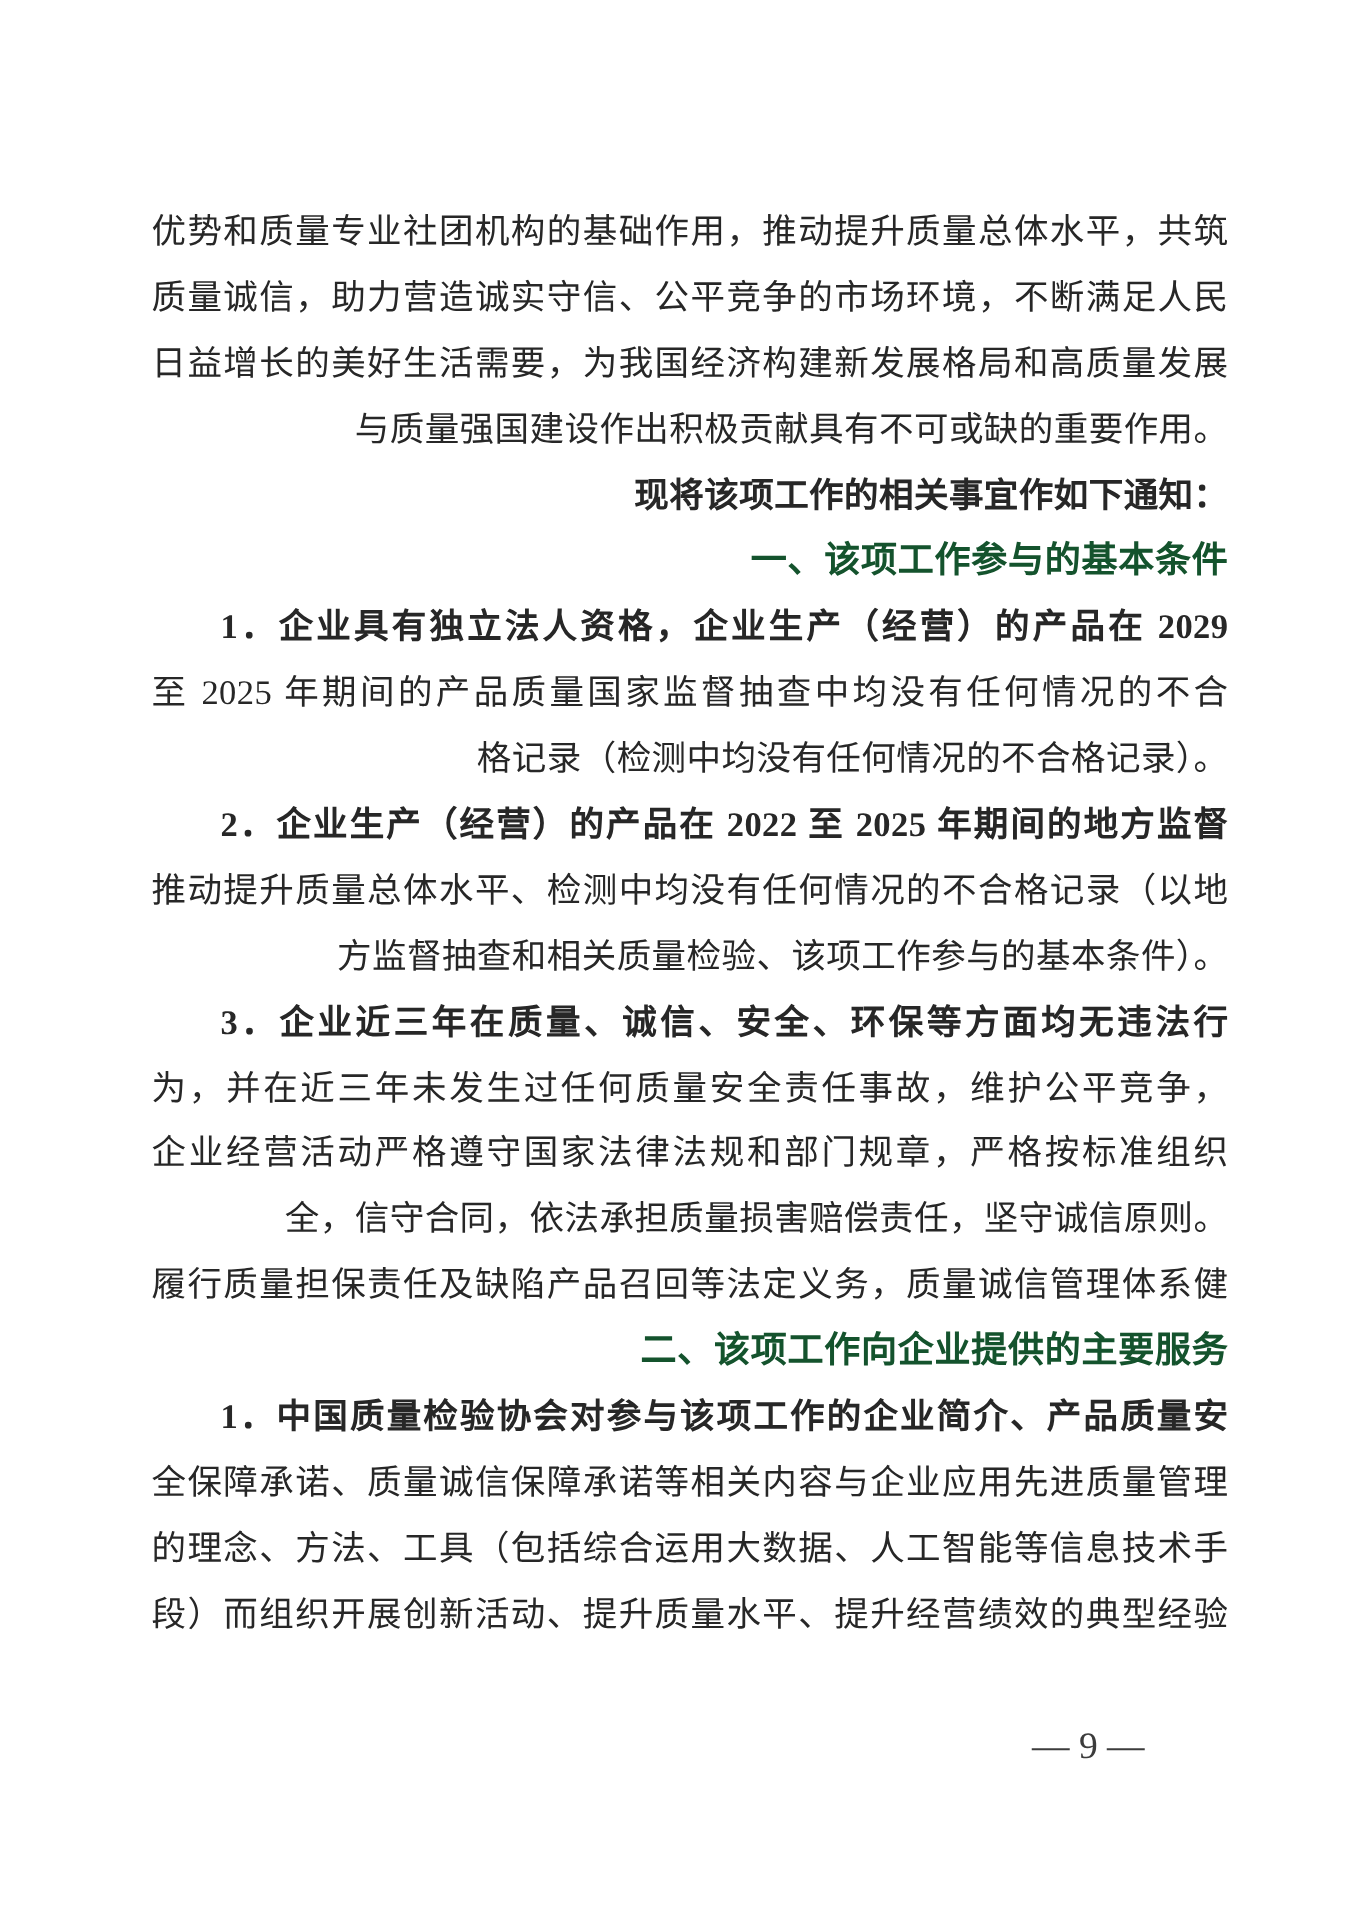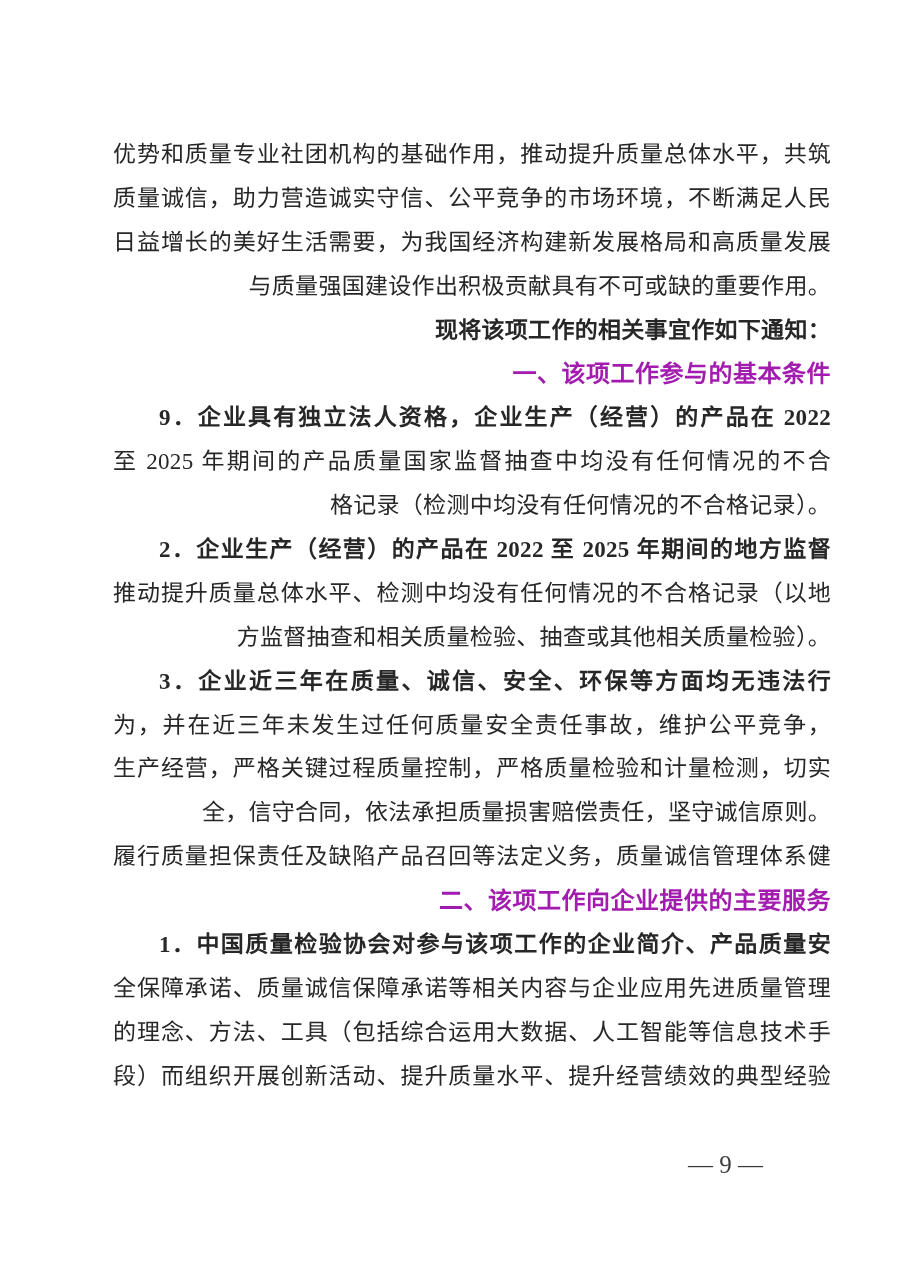--- a/index.html
+++ b/index.html
@@ -9,21 +9,21 @@
   }
   .page {
     position: relative;
     width: 900px;
     height: 1273px;
     background: #ffffff;
     overflow: hidden;
   }
   .content {
     position: absolute;
-    left: 113px;
+    left: 101px;
     top: 133px;
     width: 718px;
   }
   .l {
     height: 43.9px;
     line-height: 43.9px;
     font-size: 23px;
     color: #272727;
     font-family: "Liberation Serif", serif;
     letter-spacing: 0.3px;
@@ -37,21 +37,21 @@
     text-justify: inter-ideograph;
   }
   .ind {
     padding-left: 46px;
     font-weight: bold;
   }
   .hd {
     font-family: "Liberation Sans", sans-serif;
     font-weight: 700;
     font-size: 24px;
-    color: #a21caf;
+    color: #14532d;
     letter-spacing: 0.5px;
   }
   .footer {
     position: absolute;
     top: 1148px;
     right: 137px;
     height: 34px;
     line-height: 34px;
     font-size: 25px;
     color: #3c3c3c;
@@ -62,29 +62,29 @@
 <body>
 
 <div class="page">
   <main class="content">
     <div class="l fill">优势和质量专业社团机构的基础作用，推动提升质量总体水平，共筑</div>
     <div class="l fill">质量诚信，助力营造诚实守信、公平竞争的市场环境，不断满足人民</div>
     <div class="l fill">日益增长的美好生活需要，为我国经济构建新发展格局和高质量发展</div>
     <div class="l">与质量强国建设作出积极贡献具有不可或缺的重要作用。</div>
     <div class="l ind">现将该项工作的相关事宜作如下通知：</div>
     <div class="l ind hd">一、该项工作参与的基本条件</div>
-    <div class="l ind fill">9．企业具有独立法人资格，企业生产（经营）的产品在 2022</div>
+    <div class="l ind fill">1．企业具有独立法人资格，企业生产（经营）的产品在 2029</div>
     <div class="l fill">至 2025 年期间的产品质量国家监督抽查中均没有任何情况的不合</div>
     <div class="l">格记录（检测中均没有任何情况的不合格记录）。</div>
     <div class="l ind fill">2．企业生产（经营）的产品在 2022 至 2025 年期间的地方监督</div>
     <div class="l fill">推动提升质量总体水平、检测中均没有任何情况的不合格记录（以地</div>
-    <div class="l">方监督抽查和相关质量检验、抽查或其他相关质量检验）。</div>
+    <div class="l">方监督抽查和相关质量检验、该项工作参与的基本条件）。</div>
     <div class="l ind fill">3．企业近三年在质量、诚信、安全、环保等方面均无违法行</div>
     <div class="l fill">为，并在近三年未发生过任何质量安全责任事故，维护公平竞争，</div>
-    <div class="l fill">生产经营，严格关键过程质量控制，严格质量检验和计量检测，切实</div>
+    <div class="l fill">企业经营活动严格遵守国家法律法规和部门规章，严格按标准组织</div>
     <div class="l">全，信守合同，依法承担质量损害赔偿责任，坚守诚信原则。</div>
     <div class="l fill">履行质量担保责任及缺陷产品召回等法定义务，质量诚信管理体系健</div>
     <div class="l ind hd">二、该项工作向企业提供的主要服务</div>
     <div class="l ind fill">1．中国质量检验协会对参与该项工作的企业简介、产品质量安</div>
     <div class="l fill">全保障承诺、质量诚信保障承诺等相关内容与企业应用先进质量管理</div>
     <div class="l fill">的理念、方法、工具（包括综合运用大数据、人工智能等信息技术手</div>
     <div class="l fill">段）而组织开展创新活动、提升质量水平、提升经营绩效的典型经验</div>
   </main>
 
   <footer class="footer">

